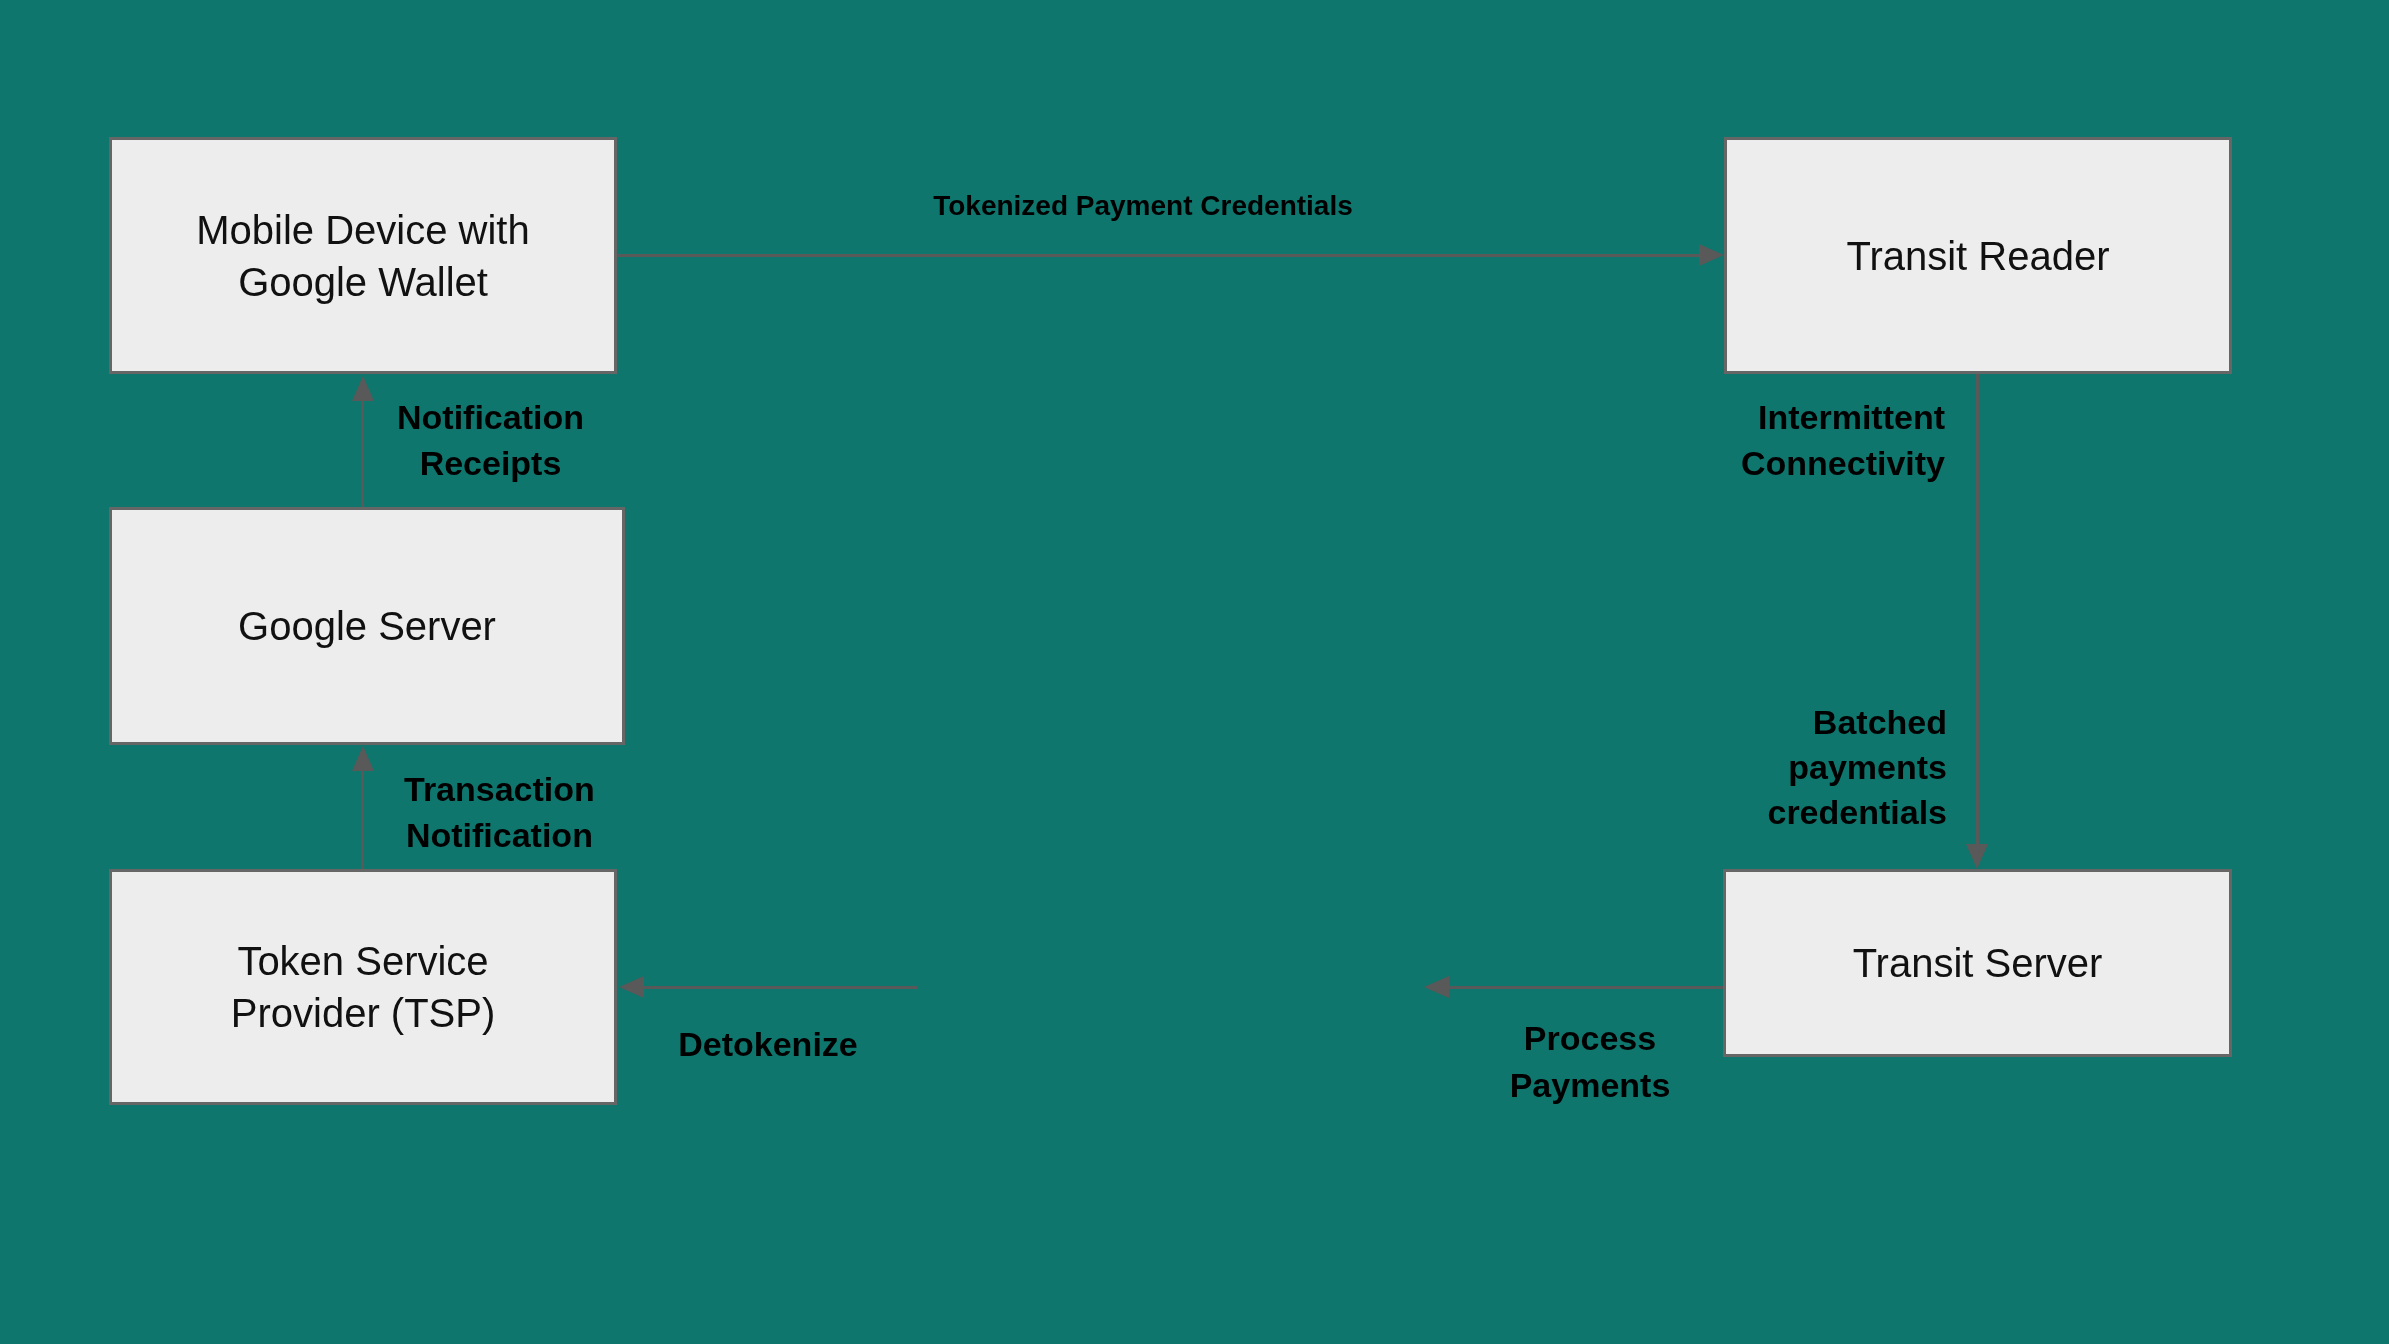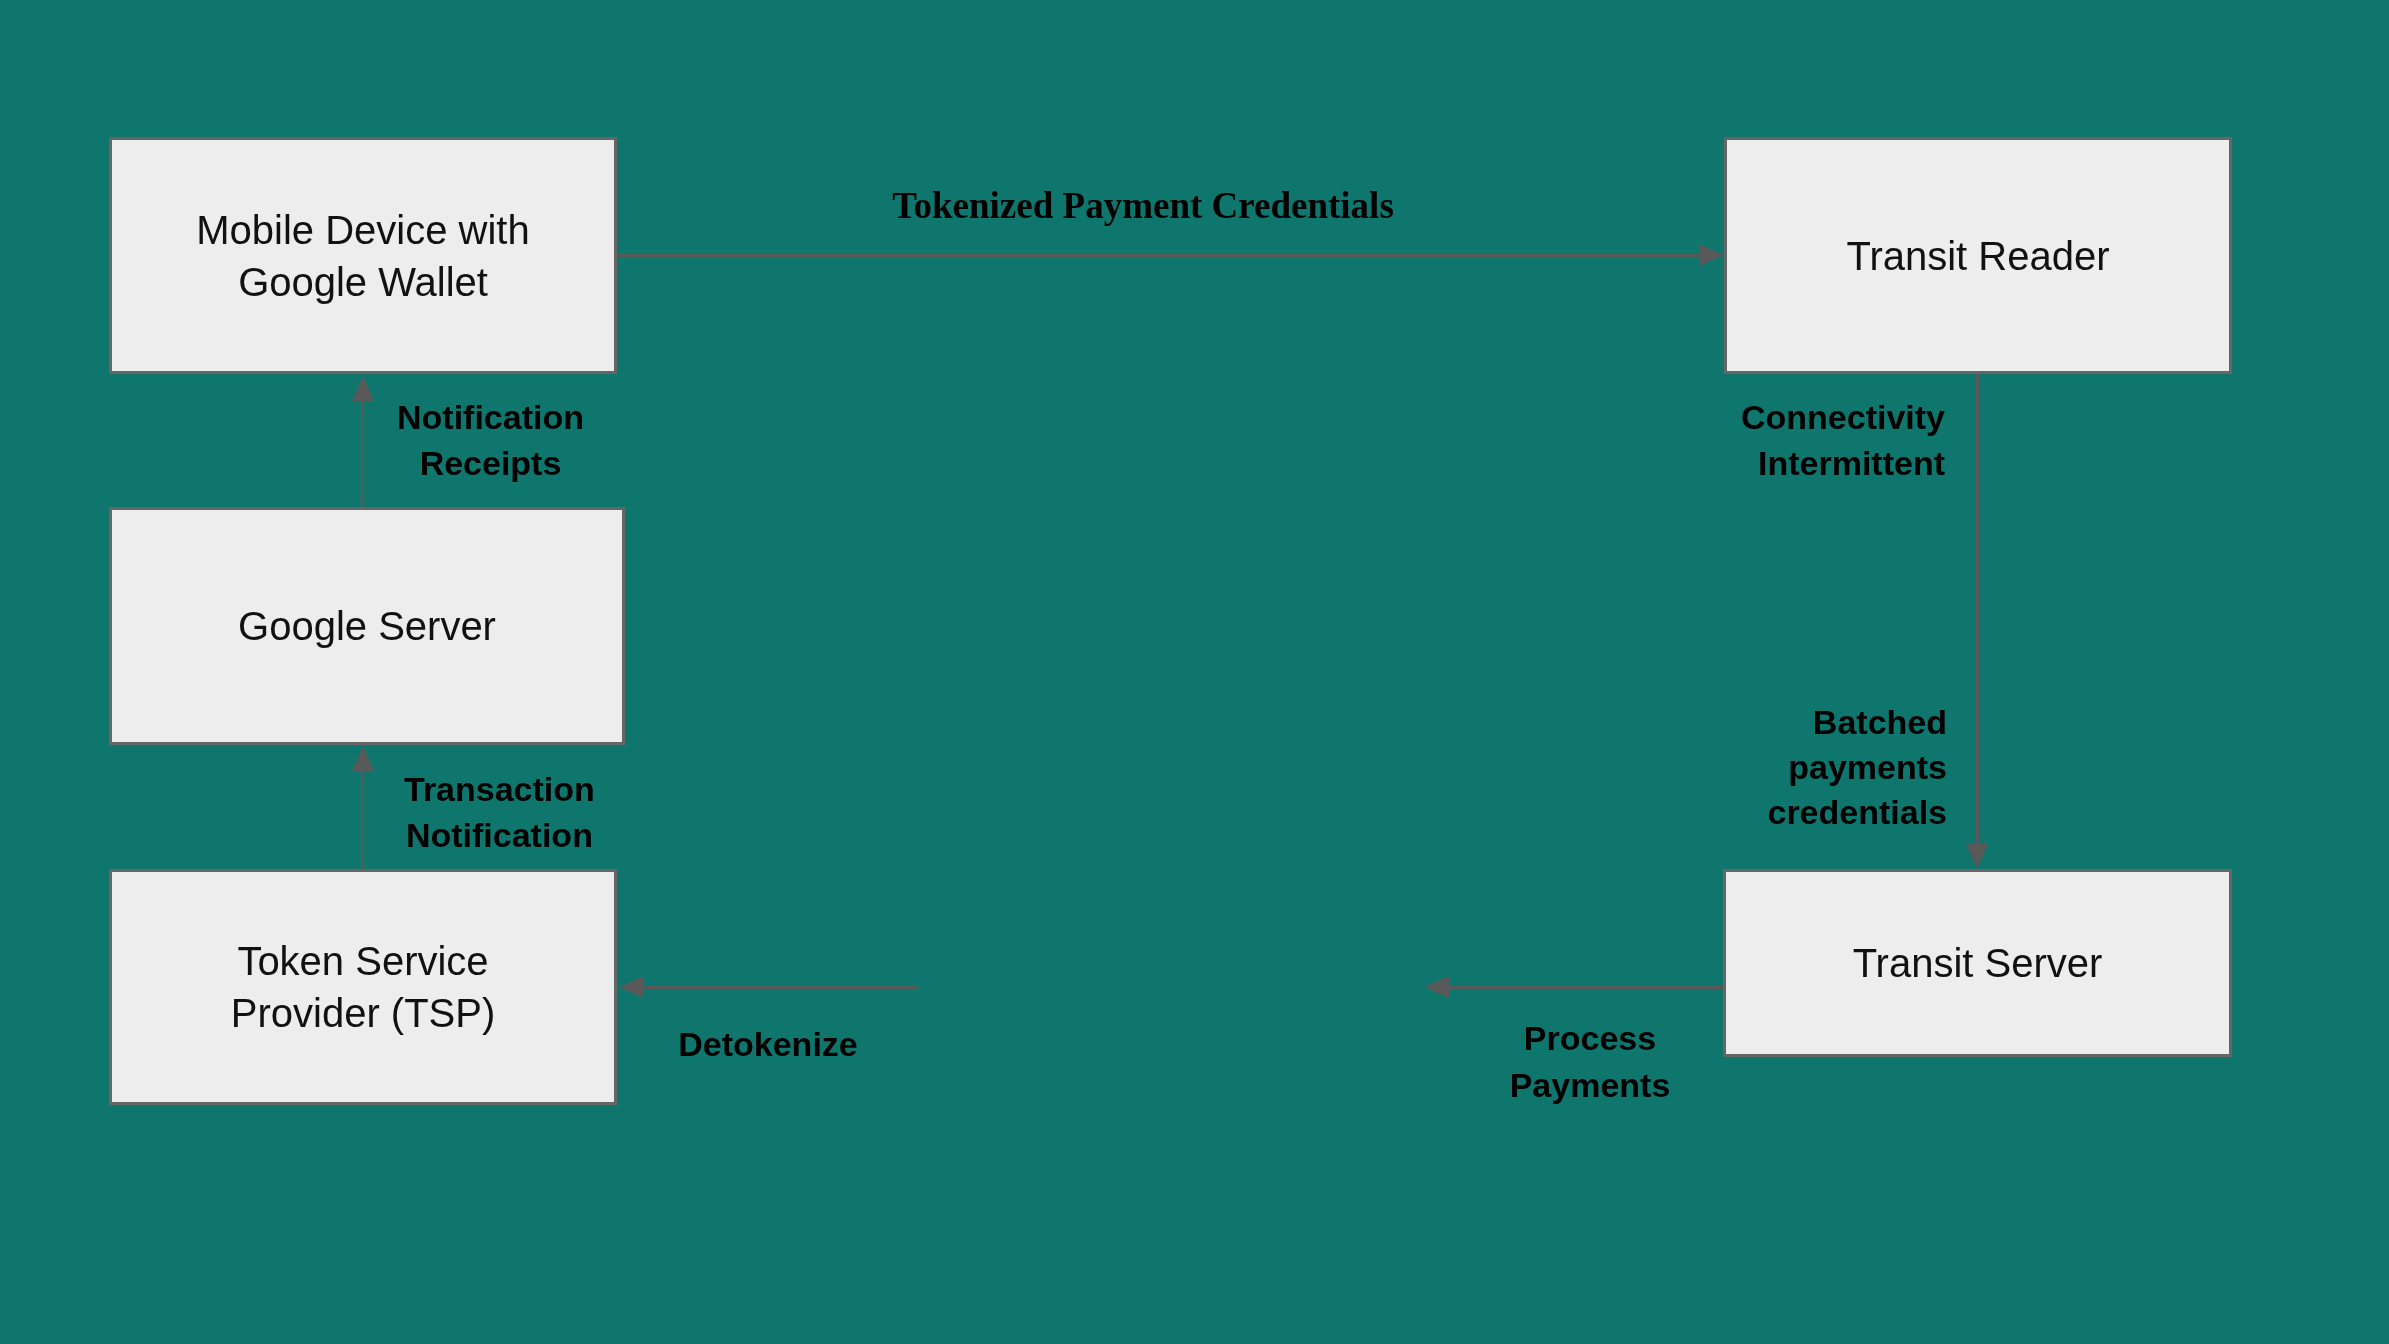--- a/index.html
+++ b/index.html
@@ -34,21 +34,21 @@
   .ah-down{border-left:11px solid transparent;border-right:11px solid transparent;border-top:25px solid #595959;}
   .ah-up{border-left:11px solid transparent;border-right:11px solid transparent;border-bottom:25px solid #595959;}
   .edge-label{
     position:absolute;
     font-weight:700;
     color:#000000;
     font-size:34px;
     line-height:46px;
     white-space:nowrap;
   }
-  .edge-label.big{font-size:37px;line-height:48px;font-family:Liberation Serif, serif;}
+  .edge-label.big{font-size:28px;line-height:48px;}
   .t-center{text-align:center;}
   .t-right{text-align:right;}
   .t-left{text-align:center;}
 
   
   #node-mobile{left:109px;top:137px;width:508px;height:237px;}
   #node-transit-reader{left:1724px;top:137px;width:508px;height:237px;}
   #node-google-server{left:109px;top:507px;width:516px;height:238px;}
   #node-tsp{left:109px;top:869px;width:508px;height:236px;}
   #node-payment-processor{left:917px;top:869px;width:507px;height:236px;}
@@ -115,22 +115,22 @@
     </div>
   </div>
 
   <div class="hline" id="line-tokenized"></div>
   <div class="ah ah-right" id="head-tokenized"></div>
   <div class="edge-label big t-center" id="label-tokenized">Tokenized Payment Credentials</div>
 
   <div class="vline" id="line-reader-server"></div>
   <div class="ah ah-down" id="head-reader-server"></div>
   <div class="edge-label t-right" id="label-intermittent">
+    <div>Intermittent</div>
     <div>Connectivity</div>
-    <div>Intermittent</div>
   </div>
   <div class="edge-label t-right" id="label-batched">
     <div>Batched</div>
     <div>payments</div>
     <div>credentials</div>
   </div>
 
   <div class="hline" id="line-server-pp"></div>
   <div class="ah ah-left" id="head-server-pp"></div>
   <div class="edge-label t-center" id="label-process">

